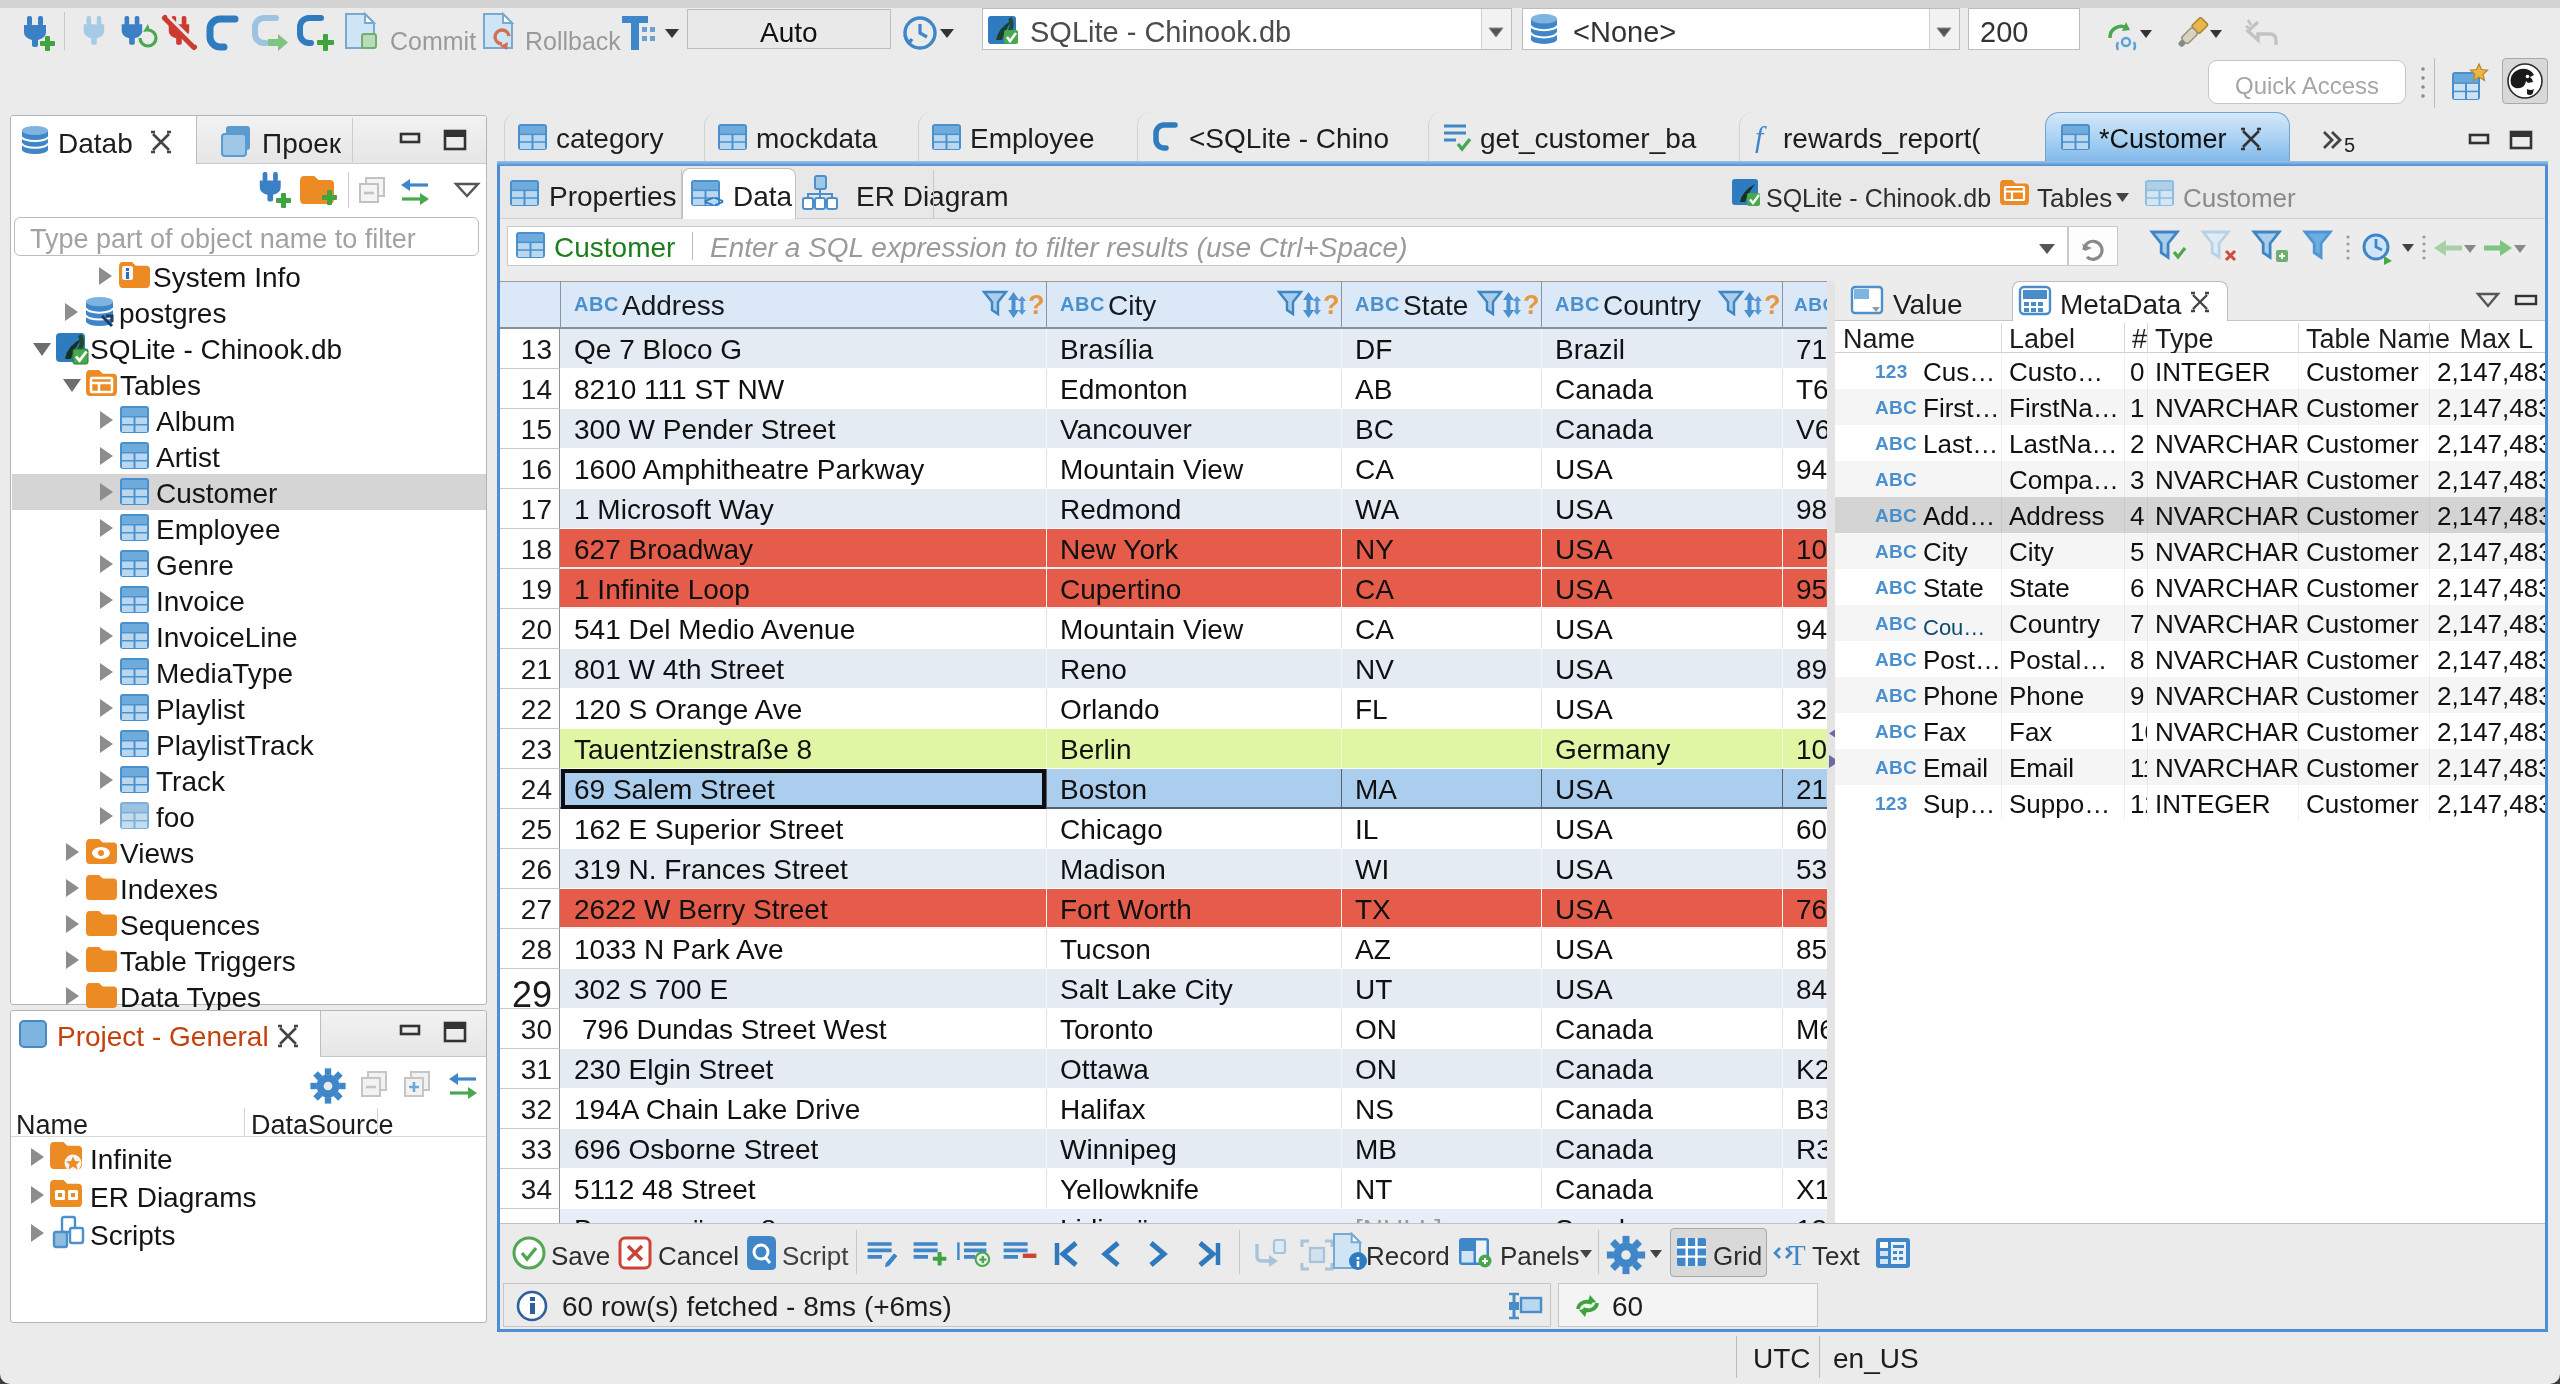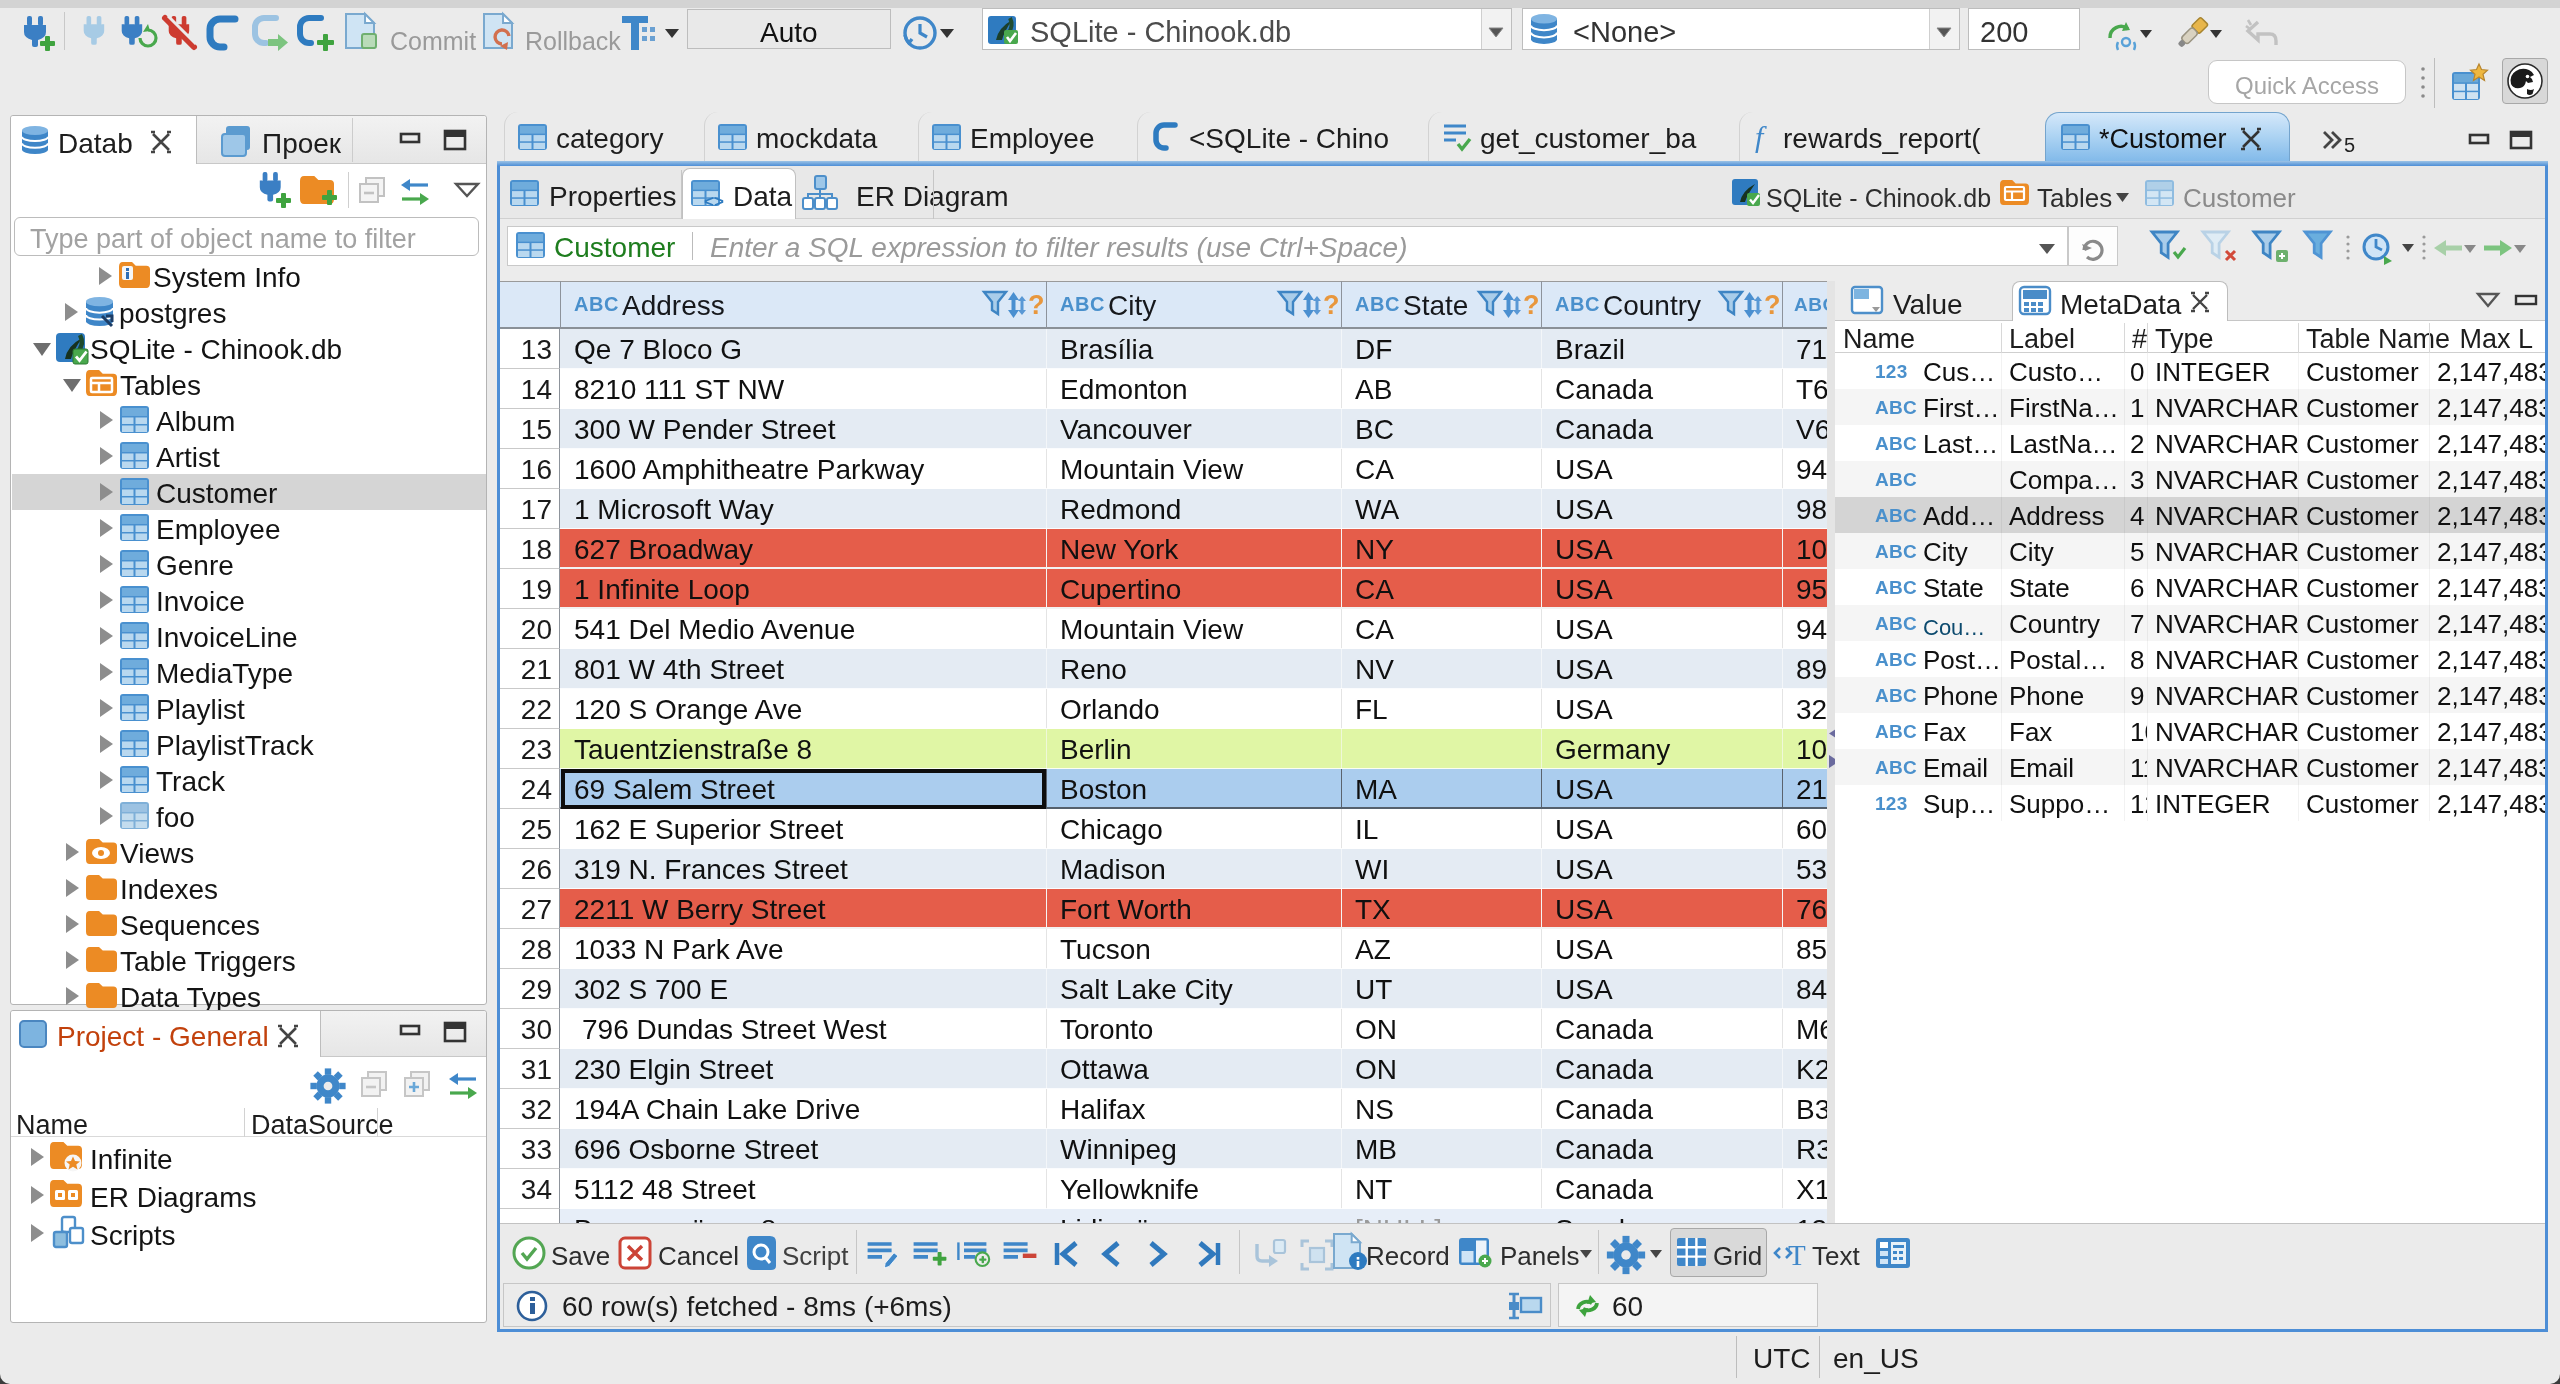--- a/index.html
+++ b/index.html
@@ -1101,21 +1101,21 @@
 <div class="txt" style="left:1555px;top:854px;font-size:28px;color:#101010;font-weight:400;">USA</div>
 <div class="txt" style="left:1796px;top:854px;font-size:28px;color:#101010;font-weight:400;">53</div>
 <div class="a" style="left:1046px;top:849px;width:1px;height:40px;background:#f3f6f9;"></div>
 <div class="a" style="left:1341px;top:849px;width:1px;height:40px;background:#f3f6f9;"></div>
 <div class="a" style="left:1541px;top:849px;width:1px;height:40px;background:#f3f6f9;"></div>
 <div class="a" style="left:1782px;top:849px;width:1px;height:40px;background:#f3f6f9;"></div>
 <div class="a" style="left:560px;top:888px;width:1267px;height:1px;background:rgba(255,255,255,0.85);"></div>
 <div class="a" style="left:500px;top:889px;width:60px;height:40px;background:#ffffff;border-right:1px solid #8d939b;border-bottom:1px solid #c9c9c9;"></div>
 <div class="txt" style="right:2008px;top:894px;font-size:28px;color:#1a1a1a;font-weight:400;">27</div>
 <div class="a" style="left:560px;top:889px;width:1267px;height:40px;background:#e55d4a;"></div>
-<div class="txt" style="left:574px;top:894px;font-size:28px;color:#101010;font-weight:400;">2211 W Berry Street</div>
+<div class="txt" style="left:574px;top:894px;font-size:28px;color:#101010;font-weight:400;">2622 W Berry Street</div>
 <div class="txt" style="left:1060px;top:894px;font-size:28px;color:#101010;font-weight:400;">Fort Worth</div>
 <div class="txt" style="left:1355px;top:894px;font-size:28px;color:#101010;font-weight:400;">TX</div>
 <div class="txt" style="left:1555px;top:894px;font-size:28px;color:#101010;font-weight:400;">USA</div>
 <div class="txt" style="left:1796px;top:894px;font-size:28px;color:#101010;font-weight:400;">76</div>
 <div class="a" style="left:1046px;top:889px;width:1px;height:40px;background:#f5f5f5;"></div>
 <div class="a" style="left:1341px;top:889px;width:1px;height:40px;background:#f5f5f5;"></div>
 <div class="a" style="left:1541px;top:889px;width:1px;height:40px;background:#f5f5f5;"></div>
 <div class="a" style="left:1782px;top:889px;width:1px;height:40px;background:#f5f5f5;"></div>
 <div class="a" style="left:560px;top:927px;width:1267px;height:2px;background:#f2f2f2;"></div>
 <div class="a" style="left:500px;top:929px;width:60px;height:40px;background:#ffffff;border-right:1px solid #8d939b;border-bottom:1px solid #c9c9c9;"></div>
@@ -1125,21 +1125,21 @@
 <div class="txt" style="left:1060px;top:934px;font-size:28px;color:#101010;font-weight:400;">Tucson</div>
 <div class="txt" style="left:1355px;top:934px;font-size:28px;color:#101010;font-weight:400;">AZ</div>
 <div class="txt" style="left:1555px;top:934px;font-size:28px;color:#101010;font-weight:400;">USA</div>
 <div class="txt" style="left:1796px;top:934px;font-size:28px;color:#101010;font-weight:400;">85</div>
 <div class="a" style="left:1046px;top:929px;width:1px;height:40px;background:#e4e4e4;"></div>
 <div class="a" style="left:1341px;top:929px;width:1px;height:40px;background:#e4e4e4;"></div>
 <div class="a" style="left:1541px;top:929px;width:1px;height:40px;background:#e4e4e4;"></div>
 <div class="a" style="left:1782px;top:929px;width:1px;height:40px;background:#e4e4e4;"></div>
 <div class="a" style="left:560px;top:968px;width:1267px;height:1px;background:rgba(255,255,255,0.85);"></div>
 <div class="a" style="left:500px;top:969px;width:60px;height:40px;background:#ffffff;border-right:1px solid #8d939b;border-bottom:1px solid #c9c9c9;"></div>
-<div class="txt" style="right:2008px;top:974px;font-size:28px;color:#1a1a1a;font-weight:400;">29</div>
+<div class="txt" style="right:2008px;top:974px;font-size:36px;color:#1a1a1a;font-weight:400;">29</div>
 <div class="a" style="left:560px;top:969px;width:1267px;height:40px;background:#e4ebf3;"></div>
 <div class="txt" style="left:574px;top:974px;font-size:28px;color:#101010;font-weight:400;">302 S 700 E</div>
 <div class="txt" style="left:1060px;top:974px;font-size:28px;color:#101010;font-weight:400;">Salt Lake City</div>
 <div class="txt" style="left:1355px;top:974px;font-size:28px;color:#101010;font-weight:400;">UT</div>
 <div class="txt" style="left:1555px;top:974px;font-size:28px;color:#101010;font-weight:400;">USA</div>
 <div class="txt" style="left:1796px;top:974px;font-size:28px;color:#101010;font-weight:400;">84</div>
 <div class="a" style="left:1046px;top:969px;width:1px;height:40px;background:#f3f6f9;"></div>
 <div class="a" style="left:1341px;top:969px;width:1px;height:40px;background:#f3f6f9;"></div>
 <div class="a" style="left:1541px;top:969px;width:1px;height:40px;background:#f3f6f9;"></div>
 <div class="a" style="left:1782px;top:969px;width:1px;height:40px;background:#f3f6f9;"></div>

